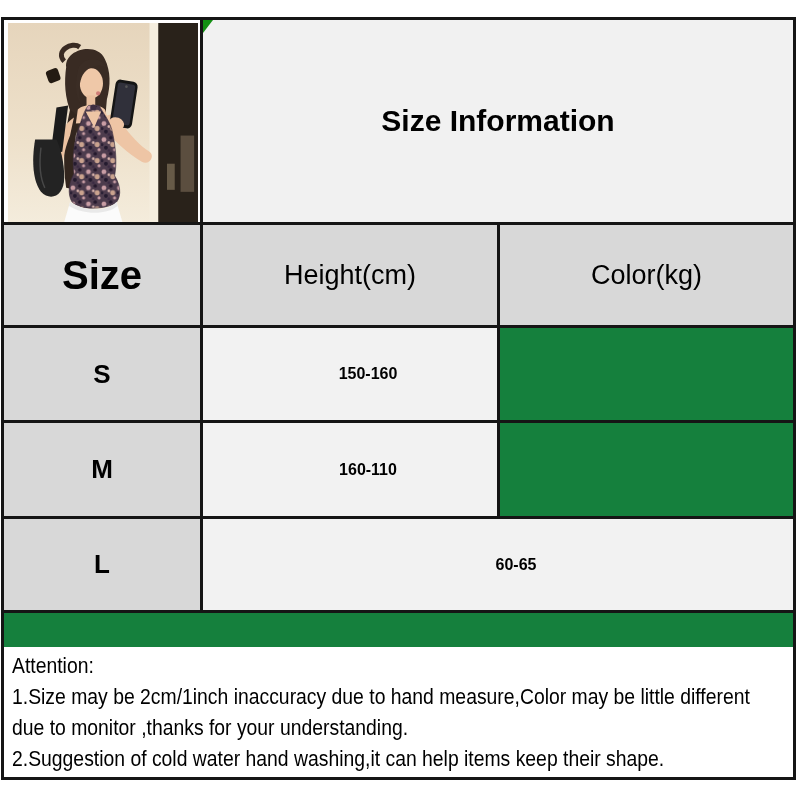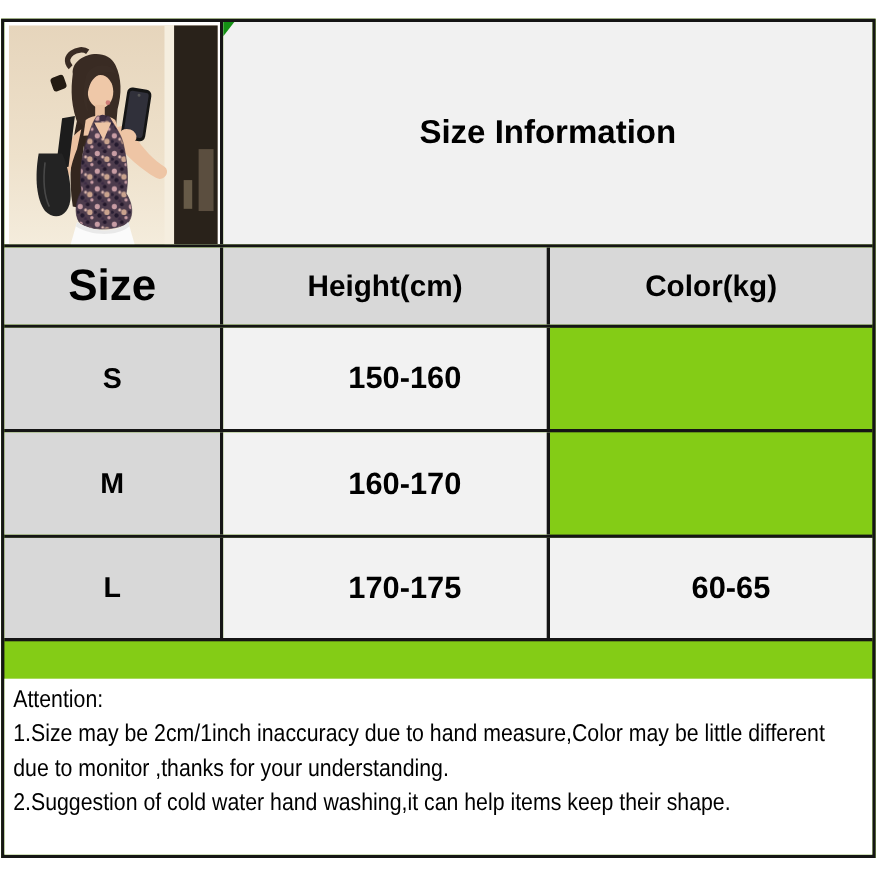--- a/index.html
+++ b/index.html
@@ -5,53 +5,53 @@
   html,body{margin:0;padding:0;}
   body{
     width:800px;height:800px;background:#ffffff;
     font-family:"Liberation Sans","DejaVu Sans",sans-serif;
     color:#000;
   }
   *{box-sizing:border-box;}
   .canvas{position:relative;width:800px;height:800px;background:#ffffff;overflow:hidden;}
   .frame{
     position:absolute;top:17px;left:1px;right:4px;bottom:20px;
-    border:3px solid #151515;display:flex;flex-direction:column;background:#84cc16;
+    border:3px solid #151515;display:flex;flex-direction:column;background:#15803d;
   }
   
   .row-top{height:205px;display:flex;border-bottom:3px solid #151515;}
   .photo-cell{
     width:199px;border-right:3px solid #151515;background:#ffffff;
     padding:3px 2px 0 4px;flex:none;
   }
   .photo-cell svg{display:block;width:100%;height:100%;}
   .title-cell{
     flex:1;background:#f1f1f1;position:relative;
     display:flex;align-items:center;justify-content:center;
   }
   .corner-triangle{
     position:absolute;top:0;left:0;width:0;height:0;
     border-top:13px solid #149014;border-right:10px solid transparent;
   }
   .title-text{font-size:30px;font-weight:bold;letter-spacing:0;}
   
   .t-row{display:flex;border-bottom:3px solid #151515;}
-  .row-header{height:73px;}
+  .row-header{height:103px;}
   .row-s{height:95px;}
   .row-m{height:96px;}
   .row-l{height:94px;}
   .cell{display:flex;align-items:center;justify-content:center;}
   .c1{width:199px;border-right:3px solid #151515;flex:none;background:#d8d8d8;}
   .c2{width:297px;border-right:3px solid #151515;flex:none;background:#f2f2f2;}
   .c3{flex:1;background:#f2f2f2;}
   .row-header .c2,.row-header .c3{background:#d8d8d8;}
   .hdr-size{font-size:40px;font-weight:bold;}
-  .hdr-col{font-size:27px;font-weight:bold;}
+  .hdr-col{font-size:27px;font-weight:normal;}
   .size-letter{font-size:26px;font-weight:bold;}
-  .cell-val{font-size:28px;font-weight:bold;padding-left:36px;}
+  .cell-val{font-size:16px;font-weight:bold;padding-left:36px;}
   
   .attention{flex:1;background:#ffffff;padding:3px 0 0 8px;overflow:hidden;margin-top:34px;}
   .attention-inner{
     width:878px;transform:scaleX(0.88);transform-origin:0 0;
     font-size:22px;line-height:31px;color:#000;
   }
   .attention-inner div{white-space:normal;}
 </style>
 </head>
 <body>
@@ -143,26 +143,25 @@
       <div class="cell c3 hdr-col">Color(kg)</div>
     </div>
 
     <div class="t-row row-s">
       <div class="cell c1 size-letter">S</div>
       <div class="cell c2 cell-val">150-160</div>
     </div>
 
     <div class="t-row row-m">
       <div class="cell c1 size-letter">M</div>
-      <div class="cell c2 cell-val">160-170</div>
+      <div class="cell c2 cell-val">160-110</div>
     </div>
 
     <div class="t-row row-l">
       <div class="cell c1 size-letter">L</div>
-      <div class="cell c2 cell-val">170-175</div>
       <div class="cell c3 cell-val">60-65</div>
     </div>
 
     <div class="attention">
       <div class="attention-inner">
         <div>Attention:</div>
         <div>1.Size may be 2cm/1inch inaccuracy due to hand measure,Color may be little different due to monitor ,thanks for your understanding.</div>
         <div>2.Suggestion of cold water hand washing,it can help items keep their shape.</div>
       </div>
     </div>

